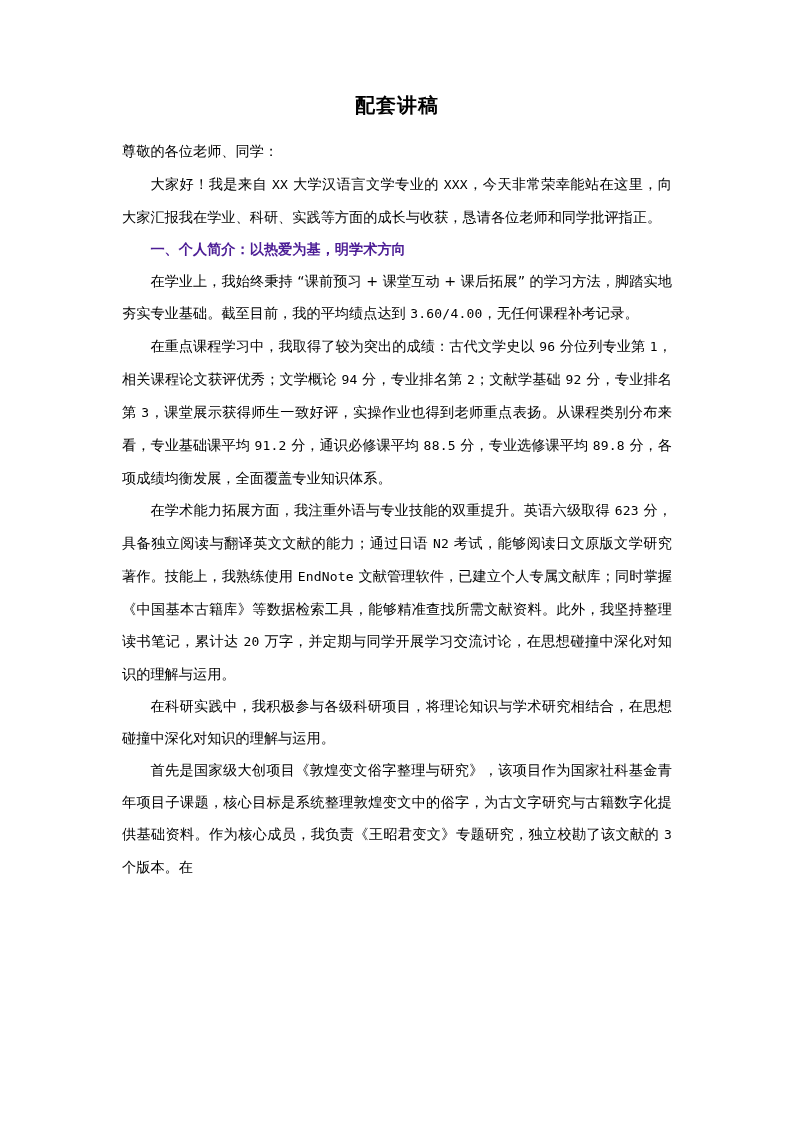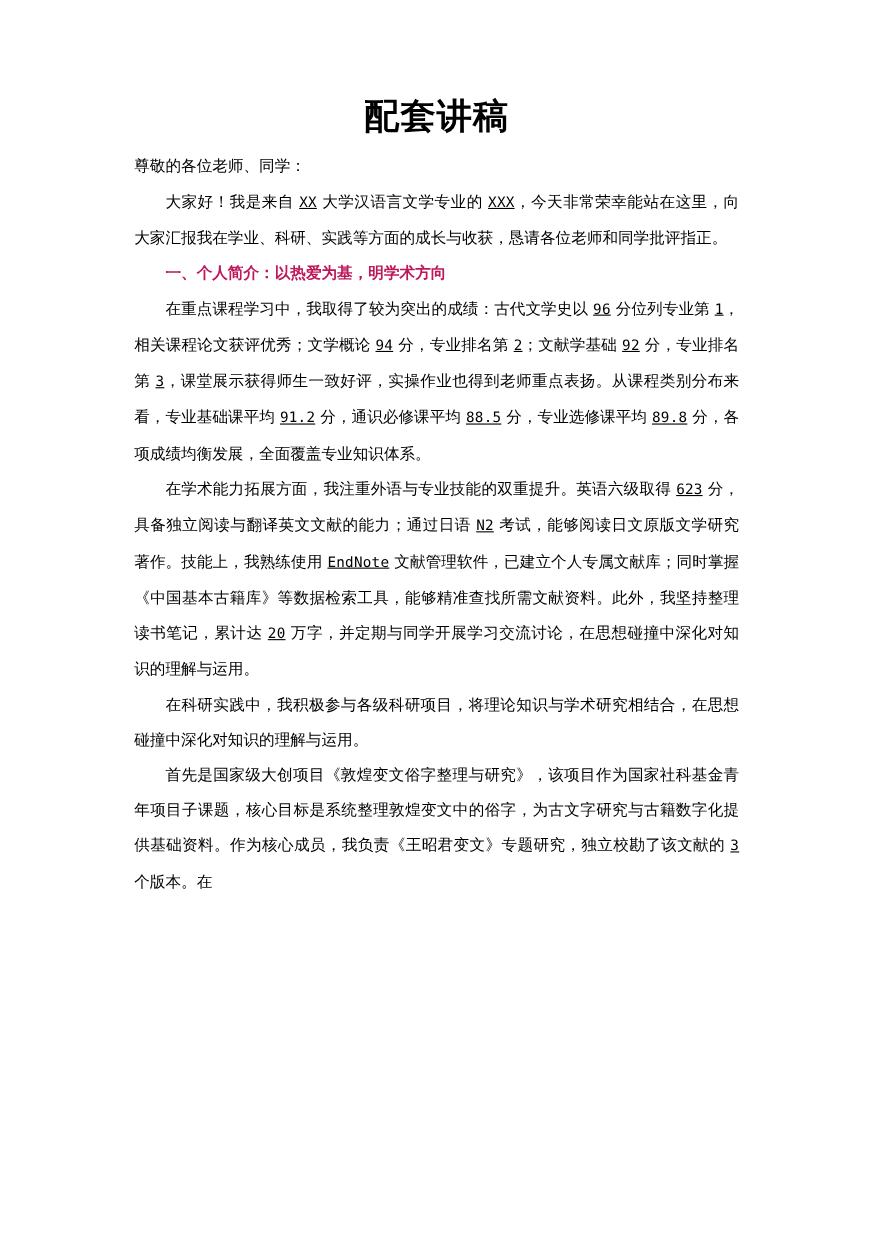--- a/index.html
+++ b/index.html
@@ -16,21 +16,21 @@
     box-sizing: border-box;
   }
   .doc-body {
     position: absolute;
     left: 122px;
     top: 88px;
     width: 550px;
   }
   .doc-title {
     font-family: "Liberation Serif", "DejaVu Serif", serif;
-    font-size: 32px;
+    font-size: 20px;
     font-weight: bold;
     text-align: center;
     letter-spacing: 1px;
     line-height: 34px;
     color: #000000;
     margin: 0 0 14px 0;
     width: 550px;
   }
   .para {
     font-family: "DejaVu Sans", "Liberation Sans", sans-serif;
@@ -45,41 +45,41 @@
   }
   .para.no-indent {
     text-indent: 0;
     font-family: Liberation Mono, monospace;
   }
   .heading {
     font-family: "DejaVu Sans", "Liberation Sans", sans-serif;
     font-size: 14.2px;
     font-weight: bold;
     line-height: 32px;
-    color: #be185d;
+    color: #4c1d95;
     margin: 0;
     text-indent: 2em;
     text-align: left;
   }
   .lat {
     font-family: "DejaVu Sans Mono", "Liberation Mono", monospace;
     font-size: 13px;
     letter-spacing: 0.2px;
-    text-decoration: underline;
   }
 </style>
 </head>
 <body>
 
 <div class="page">
   <div class="doc-body">
     <div class="doc-title">配套讲稿</div>
     <div id="blocks-container">
         <p class="para no-indent">尊敬的各位老师、同学：</p>
         <p class="para">大家好！我是来自 <span class="lat">XX</span> 大学汉语言文学专业的 <span class="lat">XXX</span>，今天非常荣幸能站在这里，向大家汇报我在学业、科研、实践等方面的成长与收获，恳请各位老师和同学批评指正。</p>
         <p class="heading">一、个人简介：以热爱为基，明学术方向</p>
+        <p class="para">在学业上，我始终秉持 “课前预习 + 课堂互动 + 课后拓展” 的学习方法，脚踏实地夯实专业基础。截至目前，我的平均绩点达到 <span class="lat">3.60/4.00</span>，无任何课程补考记录。</p>
         <p class="para">在重点课程学习中，我取得了较为突出的成绩：古代文学史以 <span class="lat">96</span> 分位列专业第 <span class="lat">1</span>，相关课程论文获评优秀；文学概论 <span class="lat">94</span> 分，专业排名第 <span class="lat">2</span>；文献学基础 <span class="lat">92</span> 分，专业排名第 <span class="lat">3</span>，课堂展示获得师生一致好评，实操作业也得到老师重点表扬。从课程类别分布来看，专业基础课平均 <span class="lat">91.2</span> 分，通识必修课平均 <span class="lat">88.5</span> 分，专业选修课平均 <span class="lat">89.8</span> 分，各项成绩均衡发展，全面覆盖专业知识体系。</p>
         <p class="para">在学术能力拓展方面，我注重外语与专业技能的双重提升。英语六级取得 <span class="lat">623</span> 分，具备独立阅读与翻译英文文献的能力；通过日语 <span class="lat">N2</span> 考试，能够阅读日文原版文学研究著作。技能上，我熟练使用 <span class="lat">EndNote</span> 文献管理软件，已建立个人专属文献库；同时掌握《中国基本古籍库》等数据检索工具，能够精准查找所需文献资料。此外，我坚持整理读书笔记，累计达 <span class="lat">20</span> 万字，并定期与同学开展学习交流讨论，在思想碰撞中深化对知识的理解与运用。</p>
         <p class="para">在科研实践中，我积极参与各级科研项目，将理论知识与学术研究相结合，在思想碰撞中深化对知识的理解与运用。</p>
         <p class="para">首先是国家级大创项目《敦煌变文俗字整理与研究》，该项目作为国家社科基金青年项目子课题，核心目标是系统整理敦煌变文中的俗字，为古文字研究与古籍数字化提供基础资料。作为核心成员，我负责《王昭君变文》专题研究，独立校勘了该文献的 <span class="lat">3</span> 个版本。在</p>
       </div>
   </div>
 </div>
 
 </body></html>

